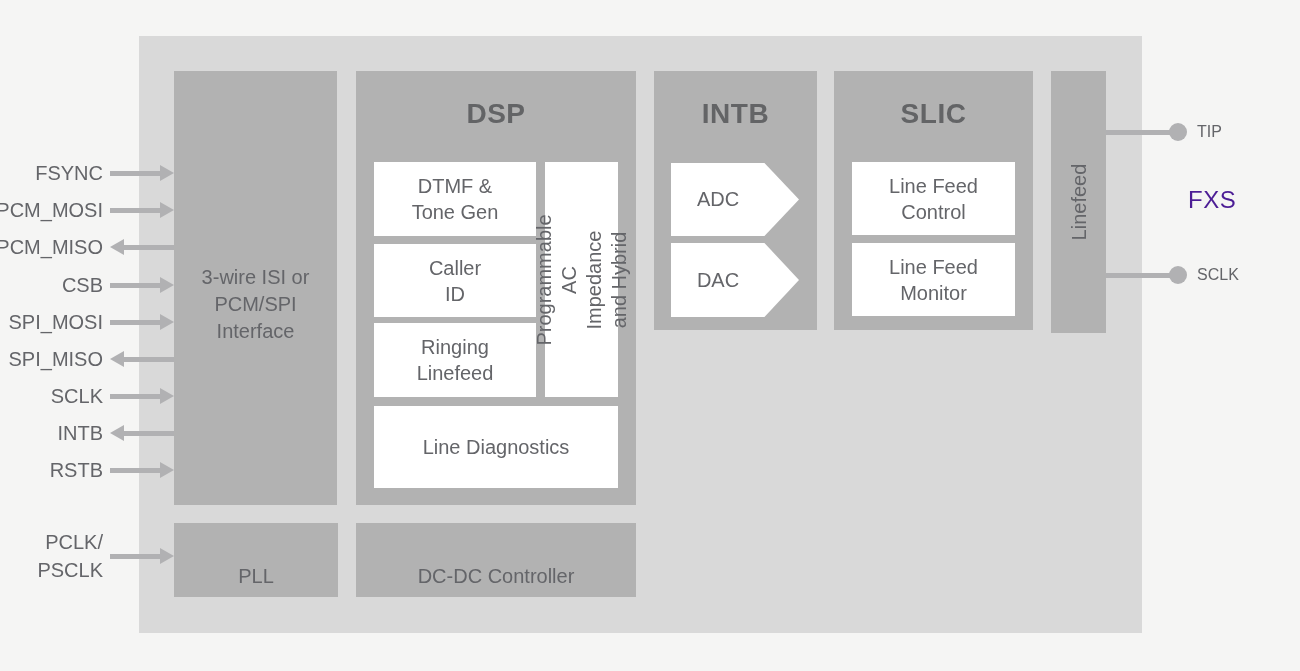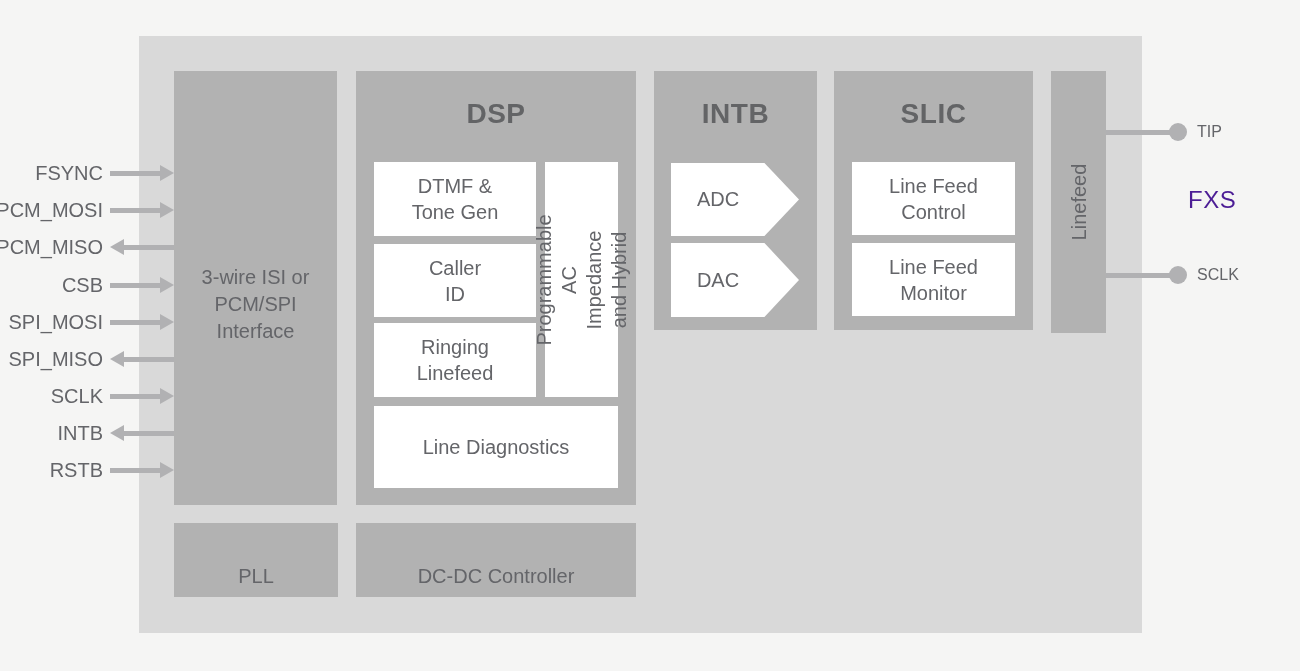--- a/index.html
+++ b/index.html
@@ -151,20 +151,25 @@
   <div class="pin-row" style="top:381px">
     <span class="pin-label">SCLK</span>
     <div class="arrow in"></div>
   </div>
   <div class="pin-row" style="top:418px">
     <span class="pin-label">INTB</span>
     <div class="arrow out"></div>
   </div>
   <div class="pin-row" style="top:455px">
     <span class="pin-label">RSTB</span>
+    <div class="arrow in"></div>
+  </div>
+  <div class="pin-row two-line" style="top:528px">
+    <span class="pin-label">PCLK/
+PSCLK</span>
     <div class="arrow in"></div>
   </div>
 
   <div class="block" style="left:174px;top:71px;width:163px;height:434px">
     <div class="block-label">3-wire ISI or
 PCM/SPI
 Interface</div>
   </div>
 
   <div class="block" style="left:356px;top:71px;width:280px;height:434px">

